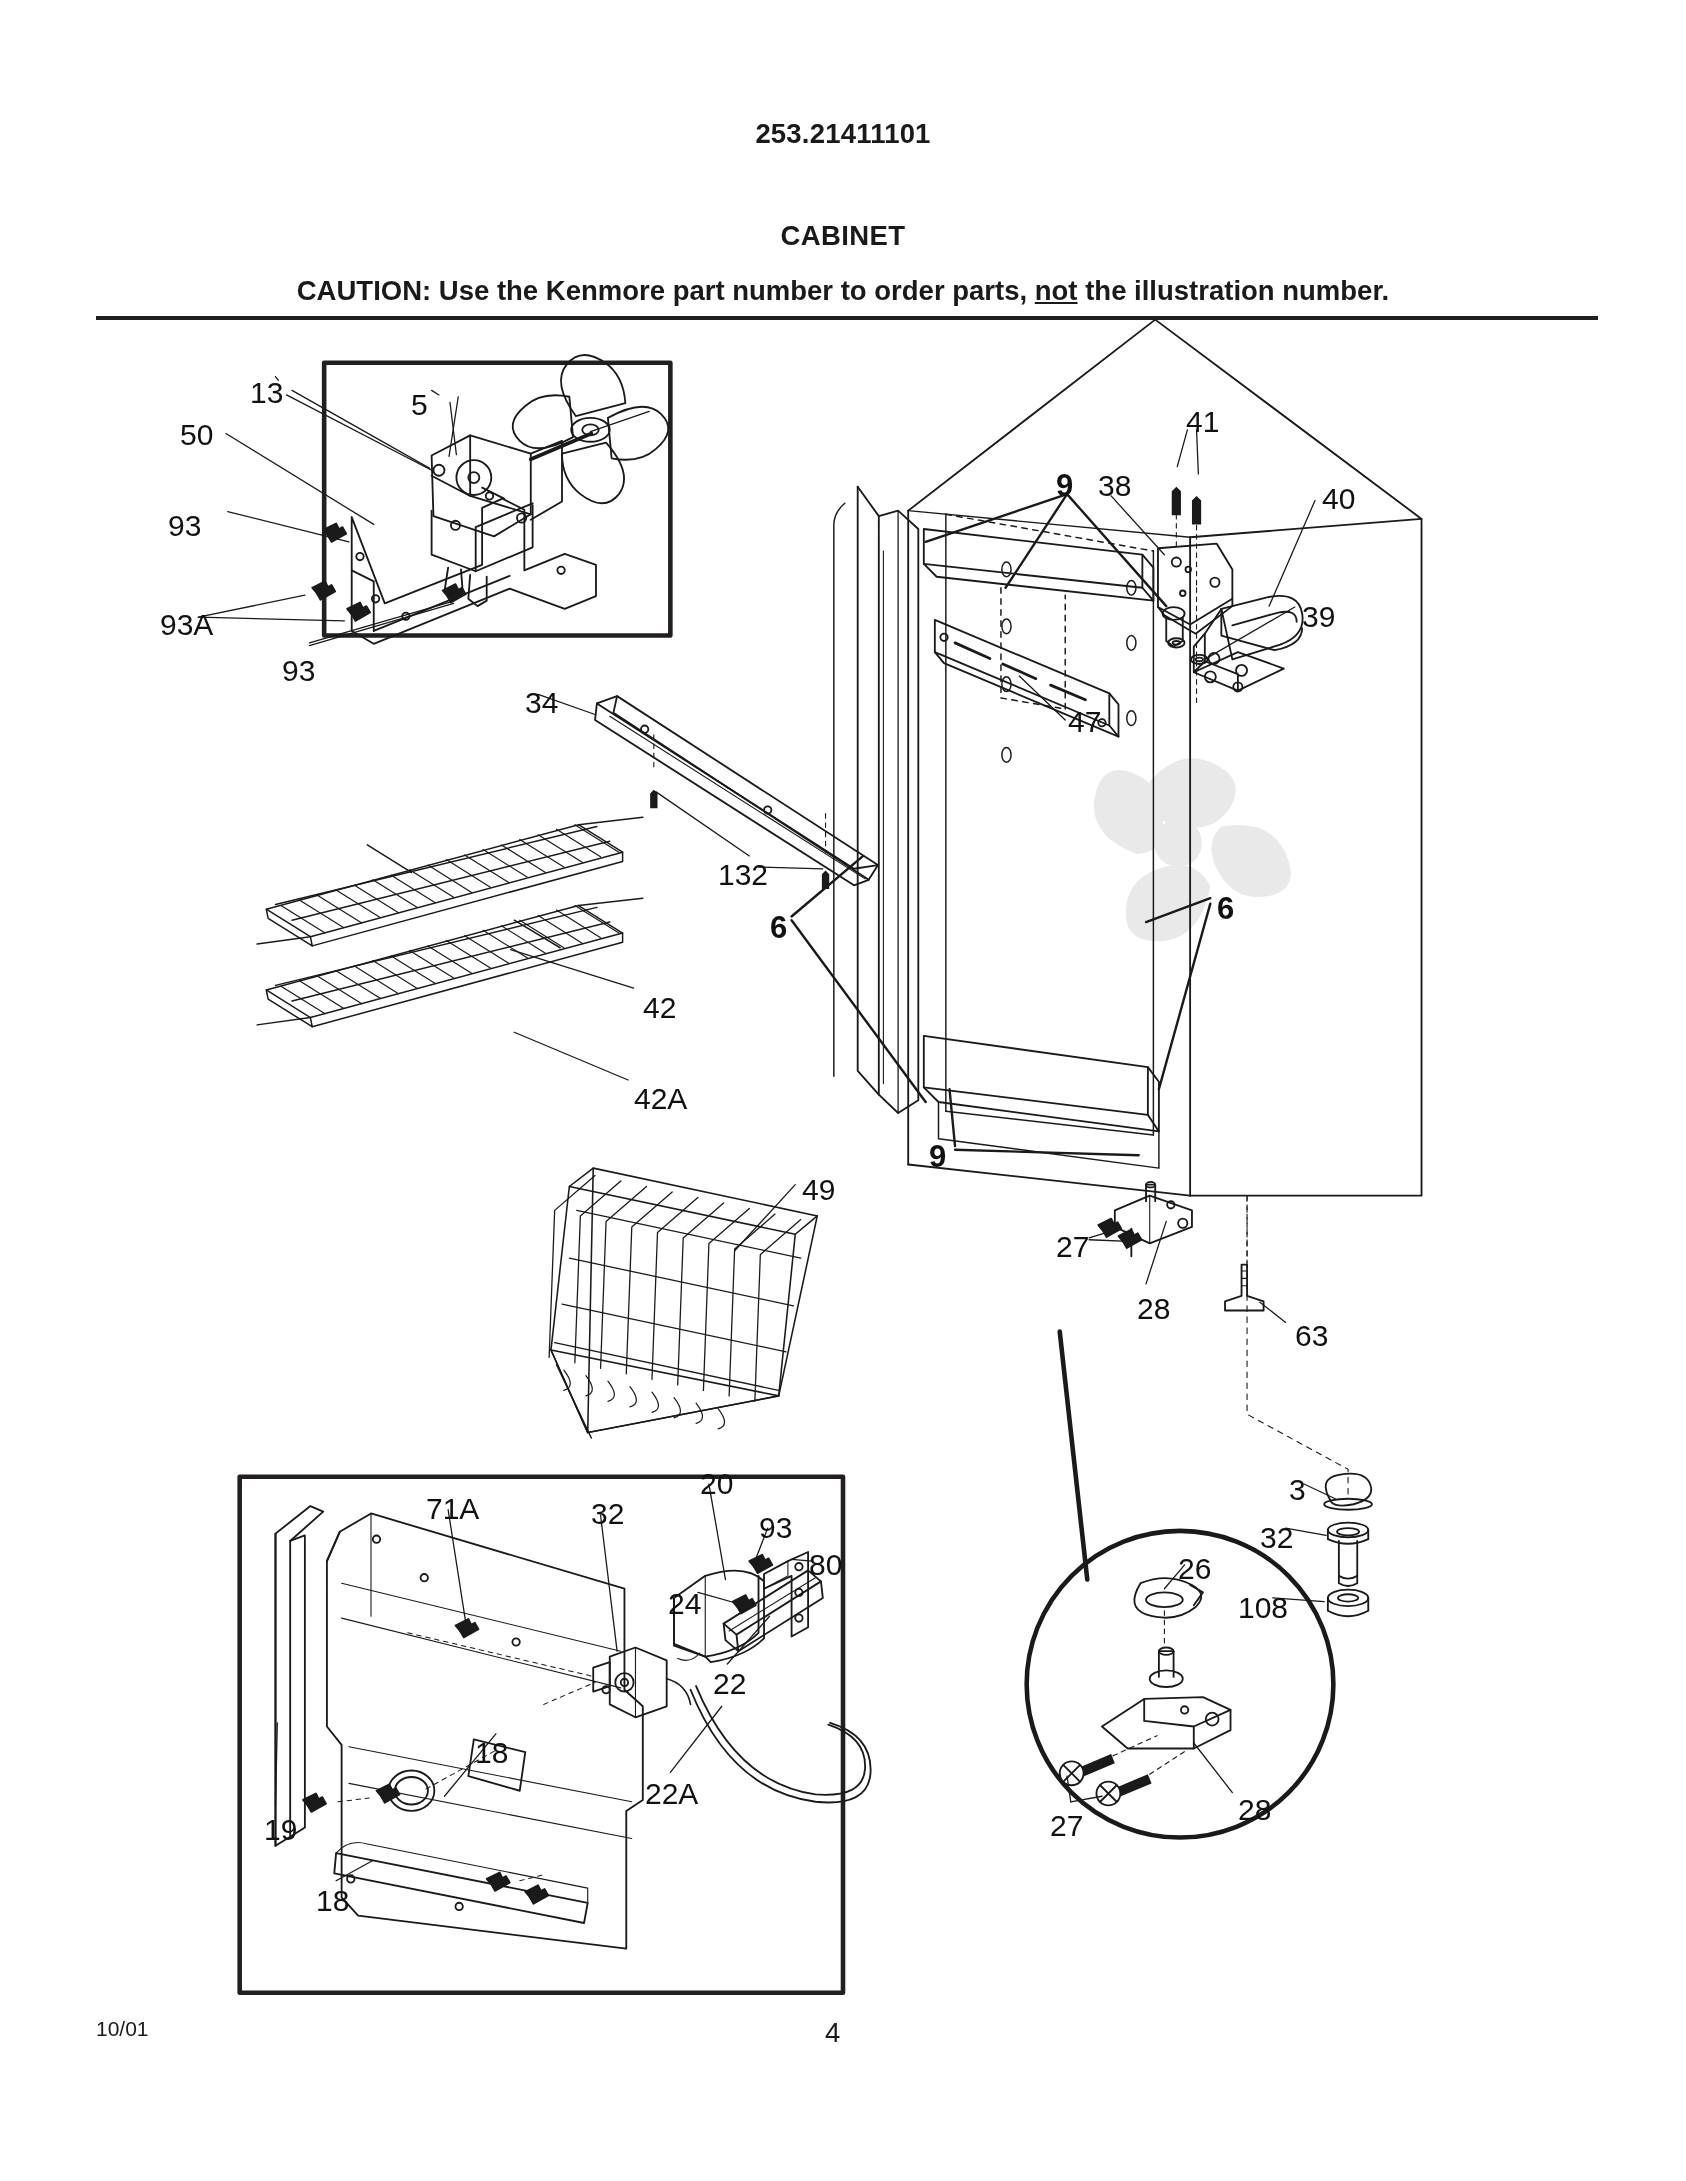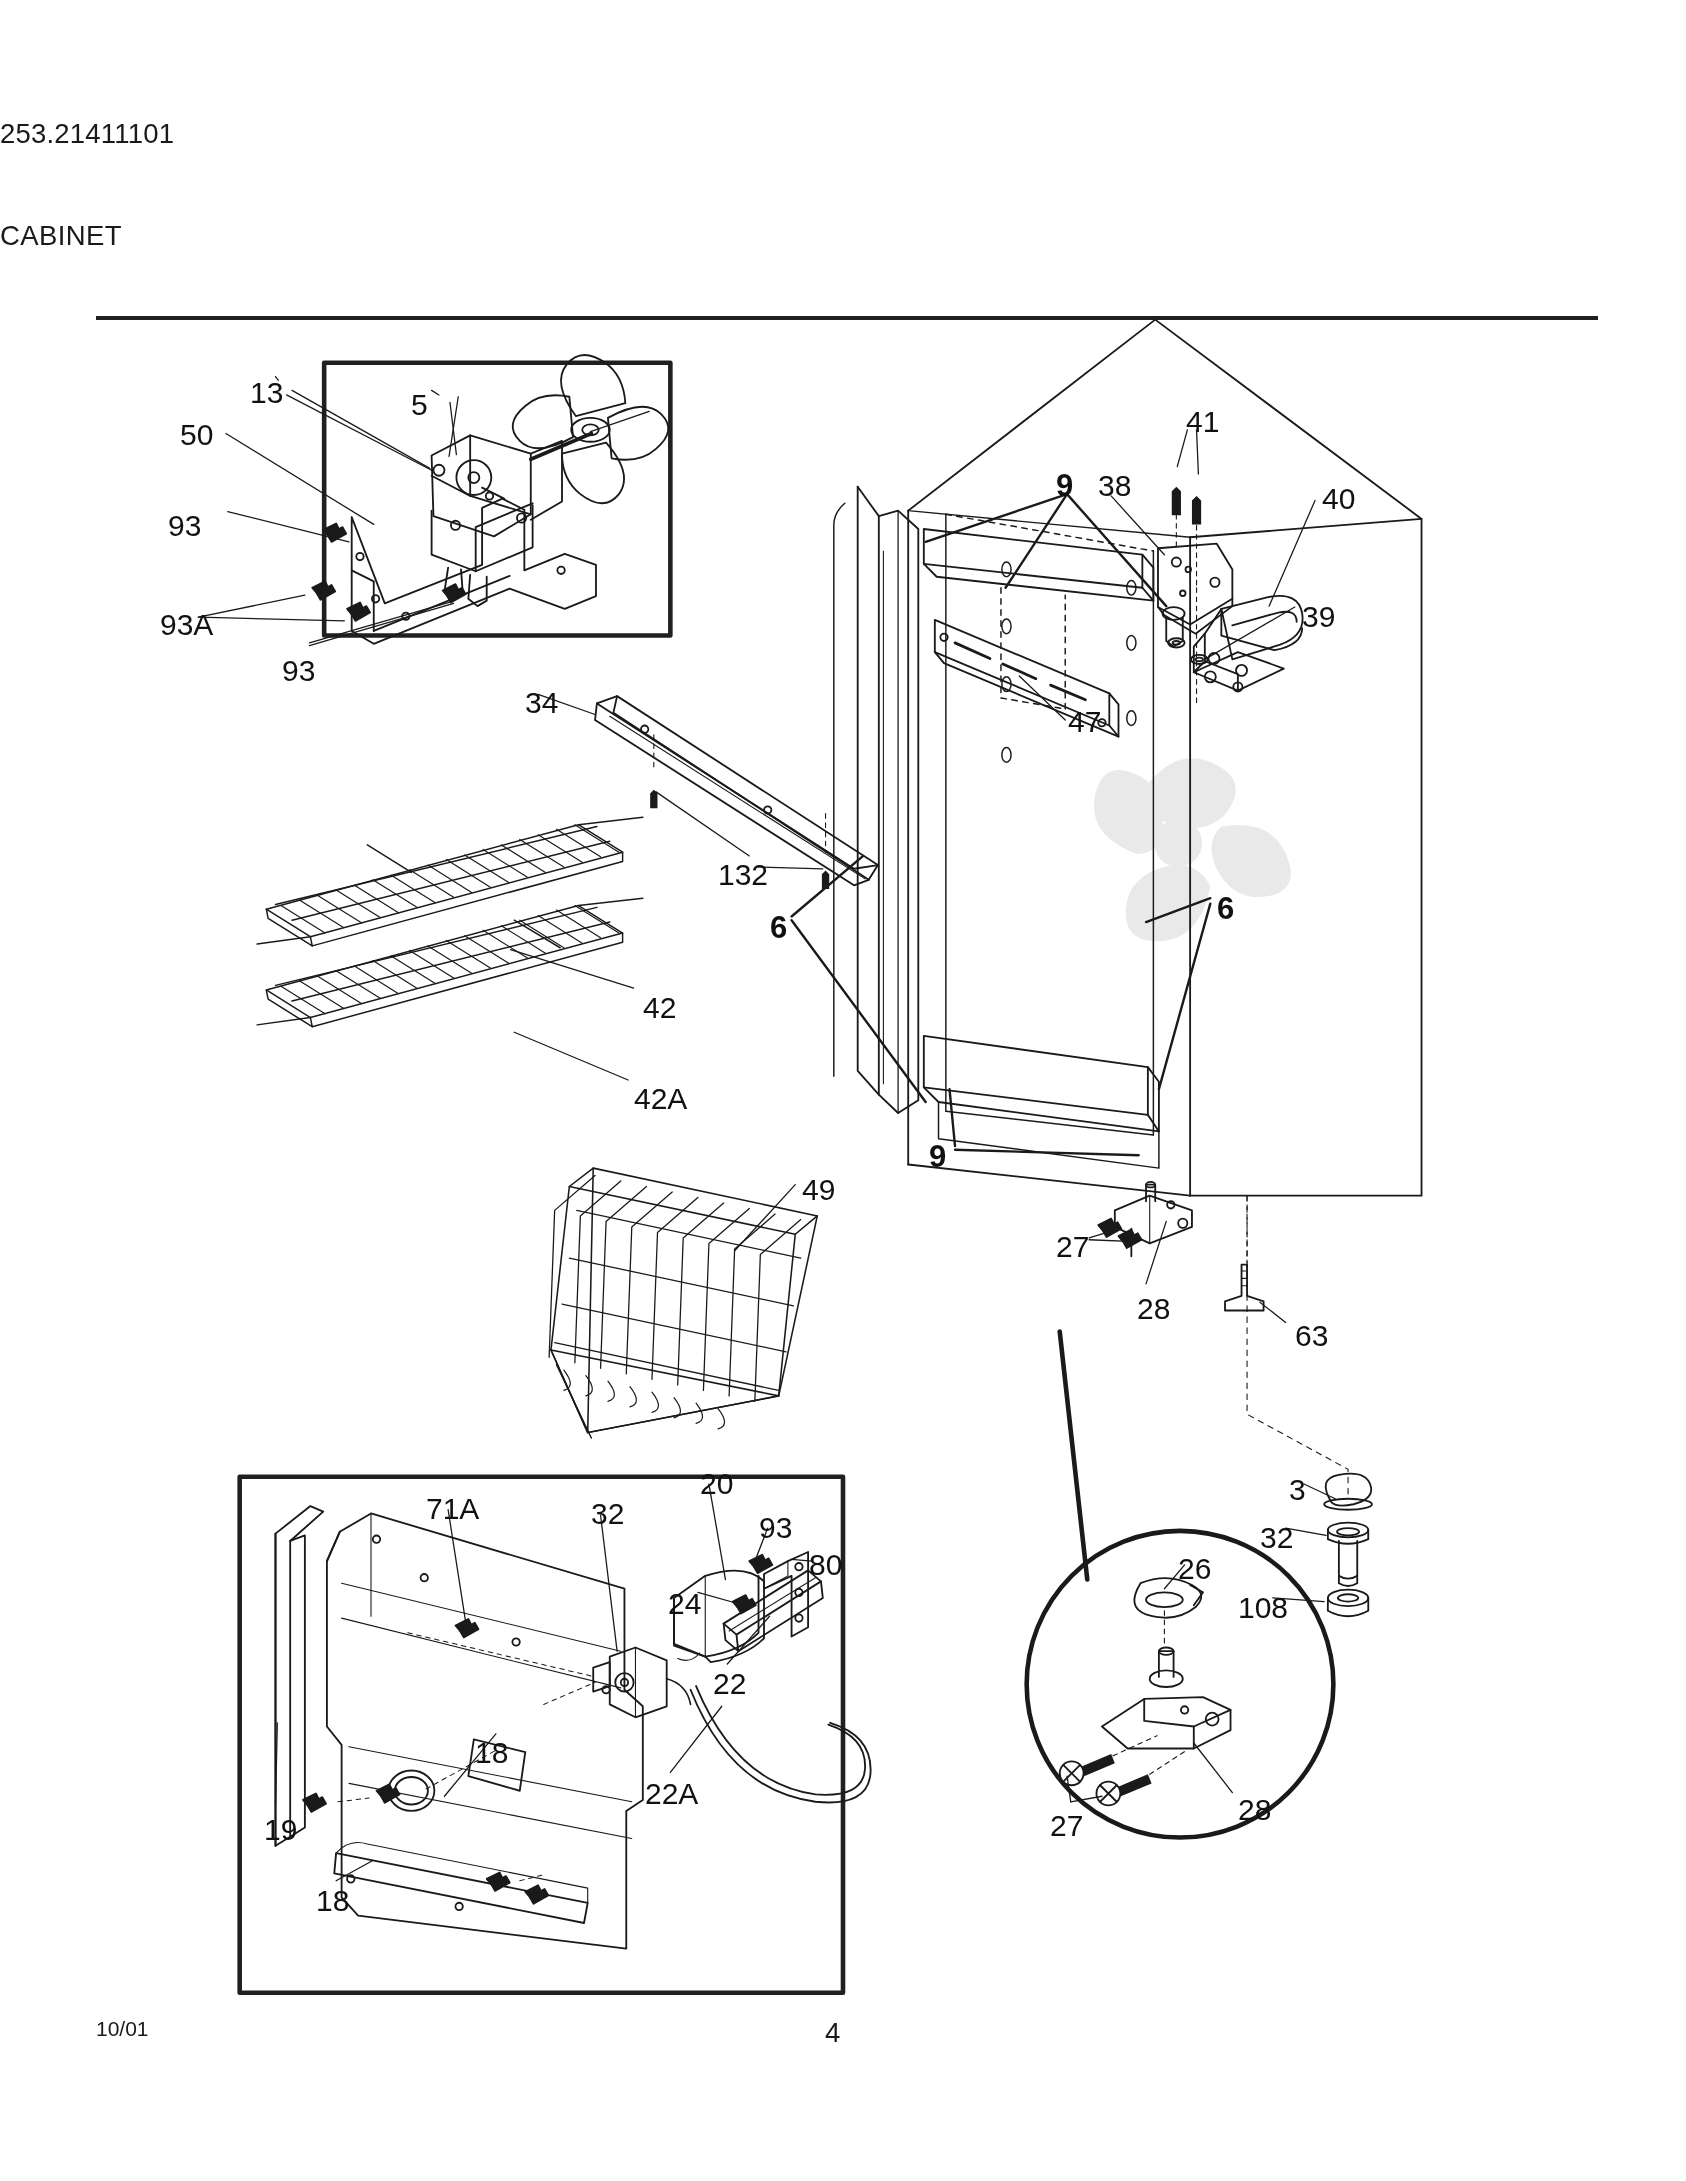--- a/index.html
+++ b/index.html
@@ -1,19 +1,19 @@
 <!DOCTYPE html>
 <html style="font-size:14.7px"><head>
 <meta charset="utf-8">
 <style>
   html,body{margin:0;padding:0;background:#fff;}
   body{width:1686px;height:2182px;position:relative;
        font-family:"Liberation Sans",sans-serif;color:#1a1a1a;overflow:hidden;}
   #page{position:absolute;inset:0;width:1686px;height:2182px;}
-  .ttl{position:absolute;text-align:left;white-space:nowrap;}
+  .ttl{position:absolute;text-align:center;white-space:nowrap;font-weight:bold;}
   #model-number{left:0;right:0;top:118px;font-size:27.5px;letter-spacing:0.2px;}
   #section-title{left:0;right:0;top:220px;font-size:27.5px;letter-spacing:0.4px;}
   #caution-line{left:0;right:0;top:275px;font-size:27.5px;}
   #caution-line u{text-decoration:underline;}
   #hrule{position:absolute;left:96px;top:316px;width:1502px;height:3.7px;background:#231f20;}
   #date-stamp{position:absolute;left:96px;top:2017px;font-size:21px;}
   #page-number{position:absolute;left:825px;top:2017px;font-size:27.5px;}
   .lbl{position:absolute;font-size:30px;line-height:1;white-space:nowrap;color:#111;}
   .lbl.b{font-weight:bold;font-size:31px;}
   svg{position:absolute;left:0;top:0;overflow:visible;}
@@ -21,20 +21,21 @@
 </style>
 </head>
 <body>
 
 <div id="page">
 
   <div class="ttl" id="model-number">253.21411101</div>
 
   <div class="ttl" id="section-title">CABINET</div>
 
+  <div class="ttl" id="caution-line"><span>CAUTION: Use the Kenmore part number to order parts, </span><u>not</u><span> the illustration number.</span></div>
 
   <div id="hrule"></div>
 
   <svg id="art" viewBox="0 0 1836 2376">
     <defs>
       <g id="screwA">
         <path d="M0,0 l14,-7 l3,6 l-12,7 z" fill="#1a1a1a"></path>
         <path d="M5,6 l16,-9 l4,7 l-16,9 z" fill="#1a1a1a"></path>
       </g>
     </defs>

